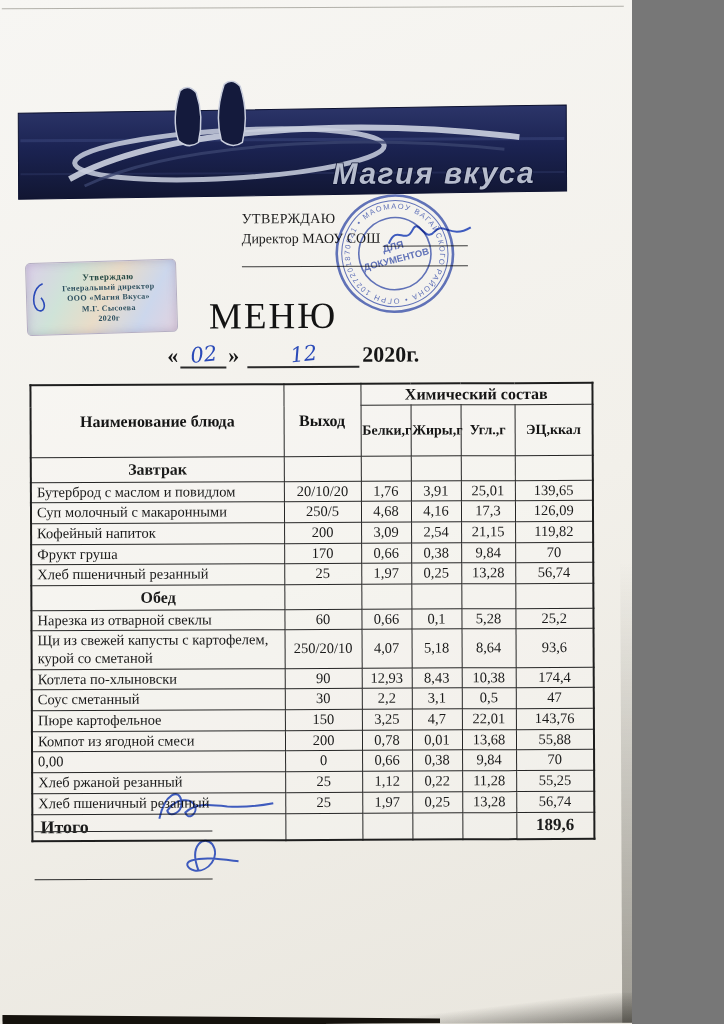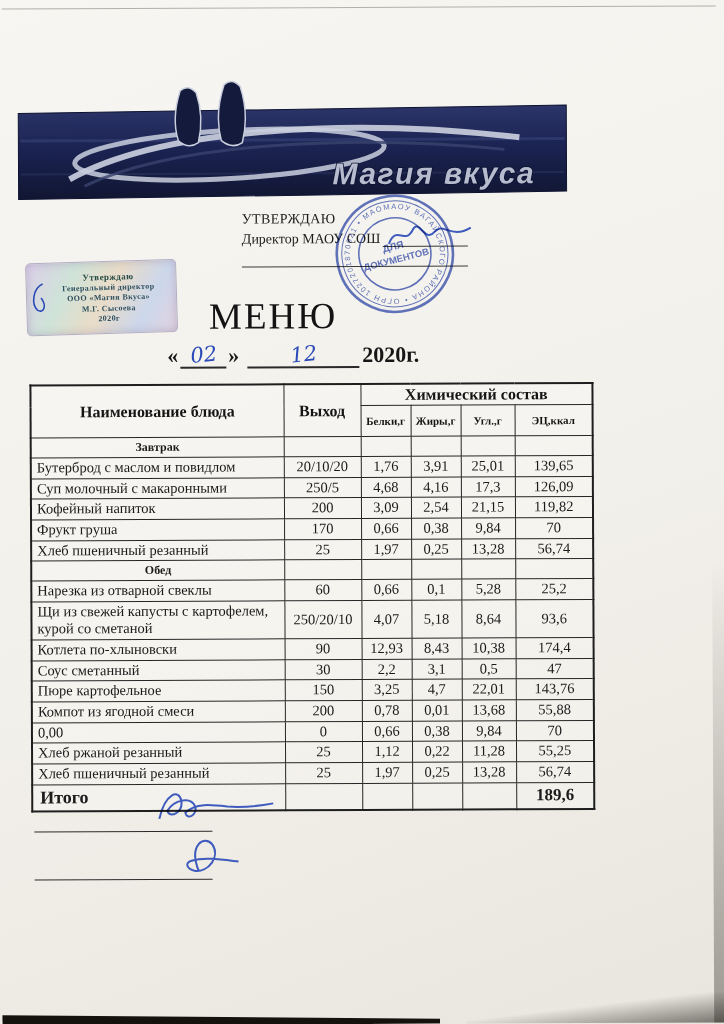--- a/index.html
+++ b/index.html
@@ -1,18 +1,18 @@
 <!DOCTYPE html>
 <html><head>
 <meta charset="utf-8">
 <style>
   * { box-sizing: border-box; margin: 0; padding: 0; }
   body { background:#777; font-family:"Liberation Serif", serif; }
   .page{
-    position:relative; width:724px; height:1024px; overflow:hidden;
+    position:relative; width:632px; height:1024px; overflow:hidden;
     background:linear-gradient(160deg,#f7f6f3 0%,#f2f0ea 55%,#e9e6de 100%);
     color:#1b1b1b;
   }
   .content{ position:absolute; inset:0; transform:rotate(-0.25deg); }
 
   
   .scan-top-line{ position:absolute; top:7px; left:4px; right:6px; height:1px; background:#9b9992; opacity:.75; }
   .scan-bottom-wedge{ position:absolute; bottom:0; left:0; width:438px; height:13px;
     background:#15120d; clip-path:polygon(0 20%,100% 62%,100% 100%,0 100%); }
   .scan-right-shade{ position:absolute; top:0; right:0; width:12px; height:100%;
@@ -55,24 +55,24 @@
   .slot-month{ width:112px; margin-left:8px; margin-right:3px; }
   .hand{ font-family:"DejaVu Serif", serif; font-style:italic; font-weight:normal;
     color:#2a4ab8; font-size:21px; display:inline-block; transform:rotate(-6deg); }
 
   
   .menu-table{ position:absolute; left:30px; top:383px; width:562px; }
   table{ width:100%; border-collapse:collapse; table-layout:fixed; border:2px solid #1e1e1e; background:rgba(255,255,255,.25); }
   th,td{ border:1px solid #262626; vertical-align:middle; }
   thead th{ font-weight:bold; color:#151515; }
   .h-main th{ font-size:16px; padding:1px 2px; }
-  .h-sub th{ font-size:11px; padding:8px 1px; line-height:1.3; }
+  .h-sub th{ font-size:14px; padding:16px 1px; line-height:1.3; }
   td.c-name{ text-align:left; padding:1px 5px; font-size:14.5px; line-height:1.22; }
   td.c-val{ text-align:center; font-size:14.5px; padding:1px 2px; line-height:1.22; }
-  tr.section-row td.c-name{ text-align:center; font-weight:bold; font-size:12px; padding:2px 4px; }
+  tr.section-row td.c-name{ text-align:center; font-weight:bold; font-size:16px; padding:2px 4px; }
   tfoot .total-label{ font-size:18px; font-weight:bold; text-align:left; padding:2px 7px; }
   tfoot .total-value{ font-size:17px; font-weight:bold; text-align:center;margin-top:45px; }
 
   
   .sig-row{ position:absolute; left:33px; font-size:21px; color:#161616; }
   .sig-row.first{ top:806px; }
   .sig-row.second{ top:854px; }
   .sig-row .line{ display:inline-block; border-bottom:1.5px solid #2b2b2b; width:178px; height:22px; vertical-align:bottom; }
   .sig-svg{ position:absolute; mix-blend-mode:multiply; }
   .sig-svg.zav{ left:115px; top:-24px; }

